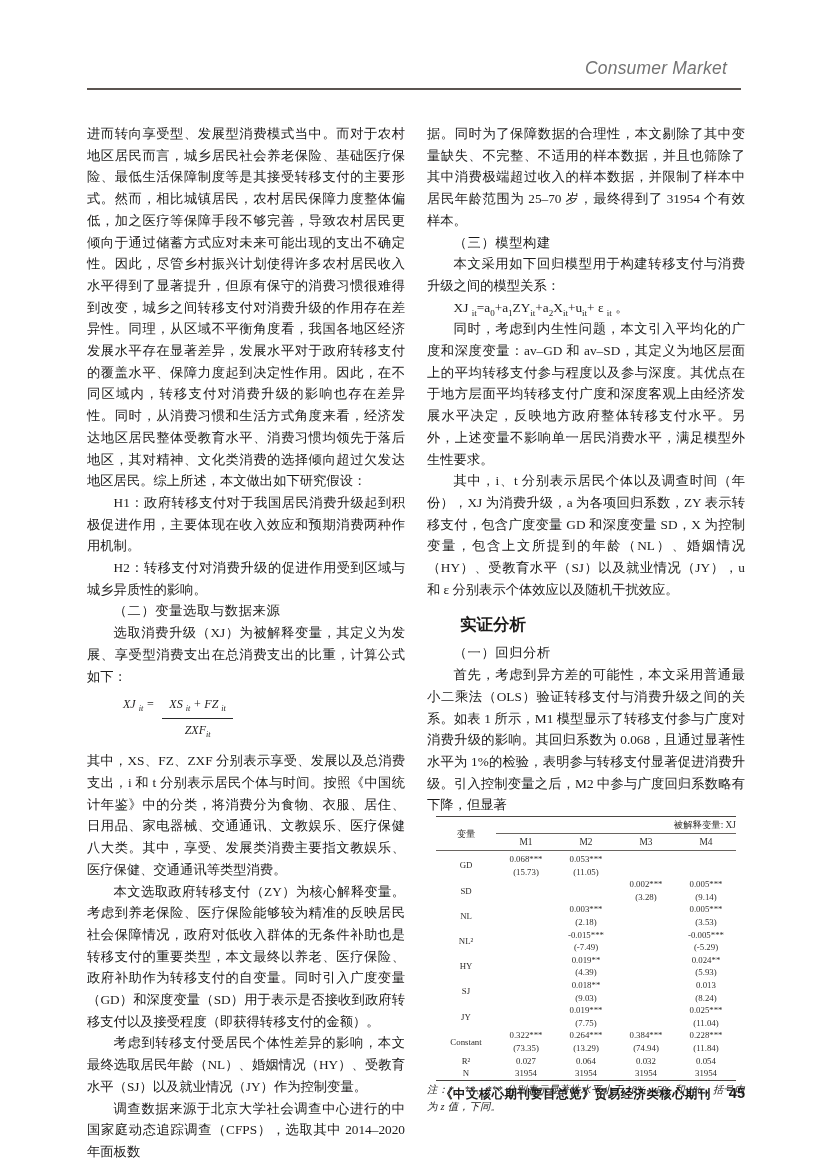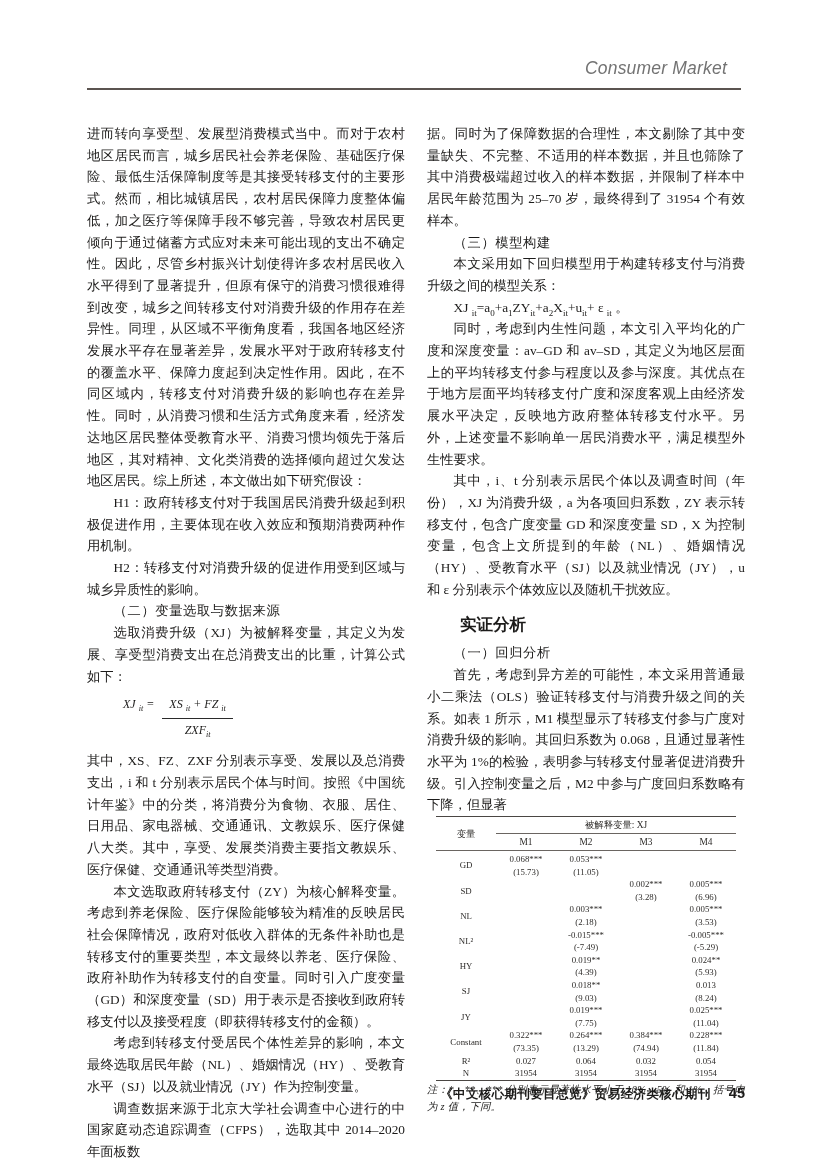--- a/index.html
+++ b/index.html
@@ -45,21 +45,21 @@
     font-weight:bold; font-size:12px; margin:13px 0 9px; line-height:15px;
     text-indent:0;
   }
   table.reg {
     width:300px; margin:0 auto; border-collapse:collapse;
     border-top:1.6px solid #4a4643; border-bottom:1.6px solid #4a4643;
     font-size:8.8px; line-height:12.6px; color:#2e2c2a;
   }
   table.reg th, table.reg td { text-align:center; padding:0; font-weight:normal; }
   table.reg thead th { font-size:9.4px; line-height:16px; }
-  table.reg th.span-h { border-bottom:0.9px solid #6a6561; }
+  table.reg th.span-h { border-bottom:0.9px solid #6a6561;text-align:right; }
   table.reg tbody tr:first-child td { border-top:0.9px solid #6a6561; padding-top:2px; }
   table.reg td.var { width:20%; }
   table.reg td, table.reg th { width:20%; }
   .table-note {
     font-size:10.4px; line-height:17.5px; font-style:italic;
     margin-top:8px; letter-spacing:0.3px;
   }
   .footer {
     position:absolute; top:1085px; right:82px;
     display:flex; align-items:baseline; gap:18px;
@@ -154,21 +154,21 @@
             <td>
               <div></div>
               <div></div>
             </td>
             <td>
               <div>0.002***</div>
               <div>(3.28)</div>
             </td>
             <td>
               <div>0.005***</div>
-              <div>(6.96)</div>
+              <div>(9.14)</div>
             </td>
           </tr>
           <tr>
             <td class="var">NL</td>
             <td>
               <div></div>
               <div></div>
             </td>
             <td>
               <div>0.003***</div>

